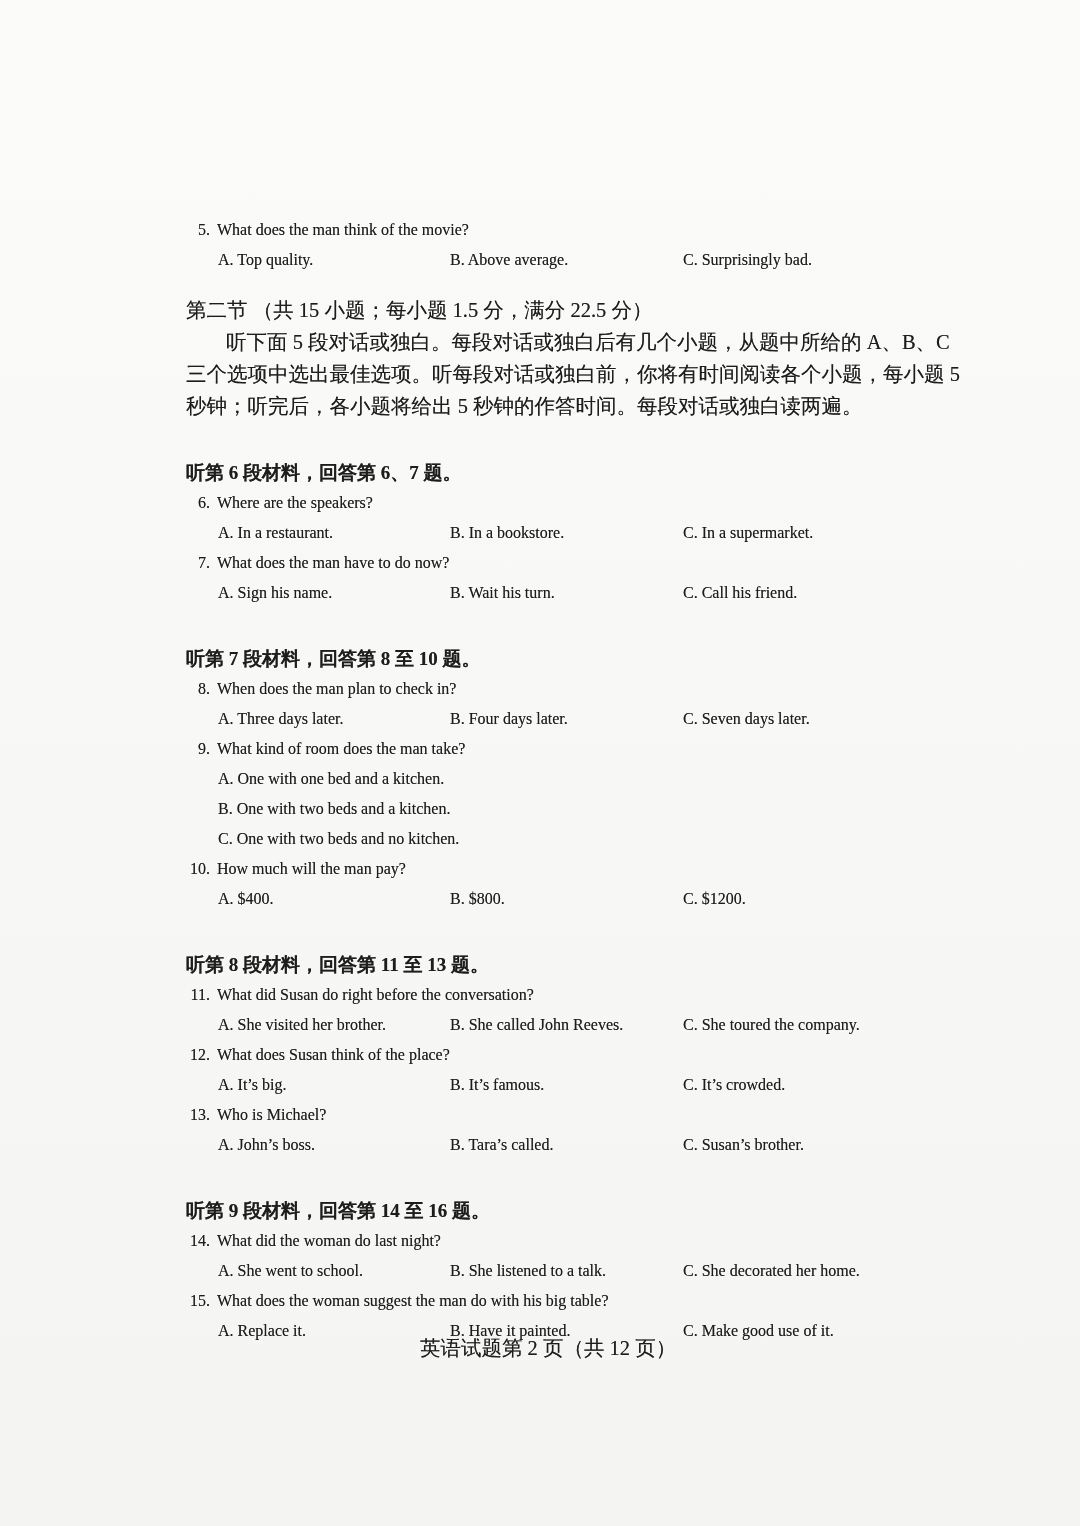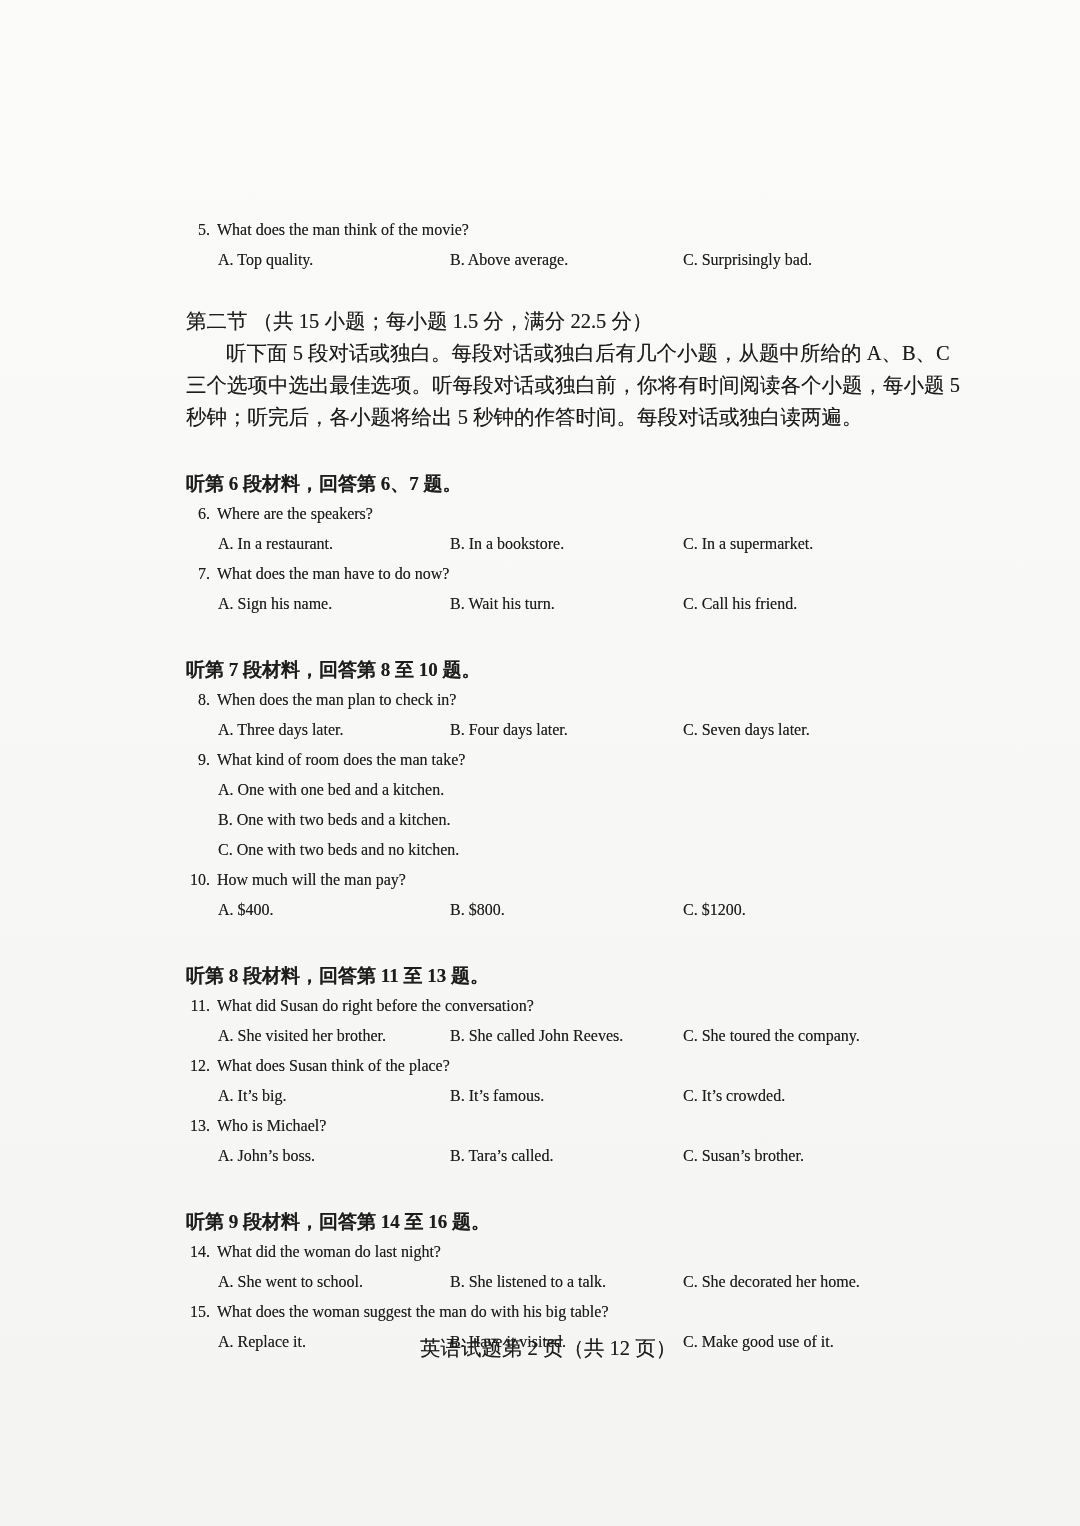--- a/index.html
+++ b/index.html
@@ -23,21 +23,21 @@
     top: 215px;
     width: 714px;
   }
   .line {
     font-size: 16px;
     line-height: 30px;
     white-space: nowrap;
     text-shadow: 0 0 0.45px rgba(20,20,20,0.55);
   }
   .section-header {
-    margin-top: 30px;
+    margin-top: 19px;
     font-size: 20.5px;
     line-height: 32px;
   }
   .para {
     font-size: 20.5px;
     line-height: 32px;
   }
   .para.indent { padding-left: 40px; font-family: Liberation Serif, serif; }
   .material {
     margin-top: 36px;
@@ -142,18 +142,18 @@
       <div class="line material">听第 9 段材料，回答第 14 至 16 题。</div>
       <div class="line question"><div class="qnum" style="display: inline-block;">14.</div><div class="qtext" style="display: inline;">What did the woman do last night?</div></div>
       <div class="line options">
         <div class="opt">A. She went to school.</div>
         <div class="opt">B. She listened to a talk.</div>
         <div class="opt">C. She decorated her home.</div>
       </div>
       <div class="line question"><div class="qnum" style="display: inline-block;">15.</div><div class="qtext" style="display: inline;">What does the woman suggest the man do with his big table?</div></div>
       <div class="line options">
         <div class="opt">A. Replace it.</div>
-        <div class="opt">B. Have it visited.</div>
+        <div class="opt">B. Have it painted.</div>
         <div class="opt">C. Make good use of it.</div>
       </div>
     </div>
   <div class="footer">英语试题第 2 页（共 12 页）</div>
 </div>
 
 </body></html>

